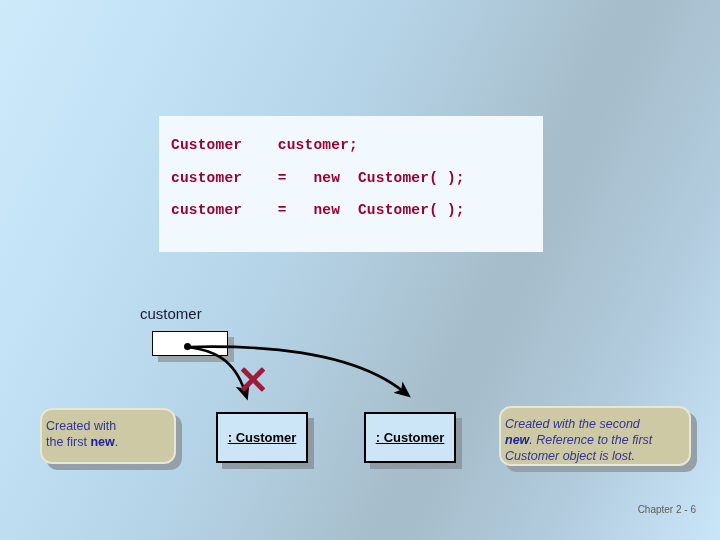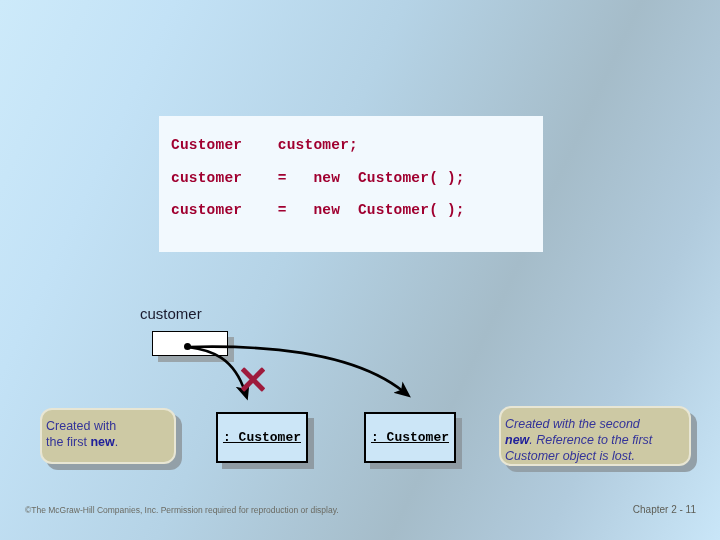--- a/index.html
+++ b/index.html
@@ -148,21 +148,20 @@
   .obj-box {
     position: absolute;
     width: 92px;
     height: 51px;
     background: #cce6f7;
     border: 2px solid #000000;
     box-sizing: border-box;
     display: flex;
     align-items: center;
     justify-content: center;
-    font-family: Liberation Mono, monospace;
   }
   .obj-box span {
     font-size: 13px;
     font-weight: bold;
     color: #000000;
     text-decoration: underline;
     white-space: nowrap;
   }
   #obj1-shadow { left: 222px; top: 418px; }
   #obj1 { left: 216px; top: 412px; }
@@ -258,16 +257,15 @@
   <div class="callout-shadow" id="callout1-shadow"></div>
   <div class="callout" id="callout1">
     <span>Created with<br>the first <b>new</b>.</span>
   </div>
 
   <div class="callout-shadow" id="callout2-shadow"></div>
   <div class="callout" id="callout2">
     <span>Created with the second<br><b>new</b>. Reference to the first<br>Customer object is lost.</span>
   </div>
 
-  <div id="copyright">©The McGraw-Hill Companies, Inc. Permission required for reproduction or display.</div>
-  <div id="page-number">Chapter 2 -  11</div>
+  <div id="page-number">Chapter 2 -  6</div>
 
 </div>
 
 </body></html>

